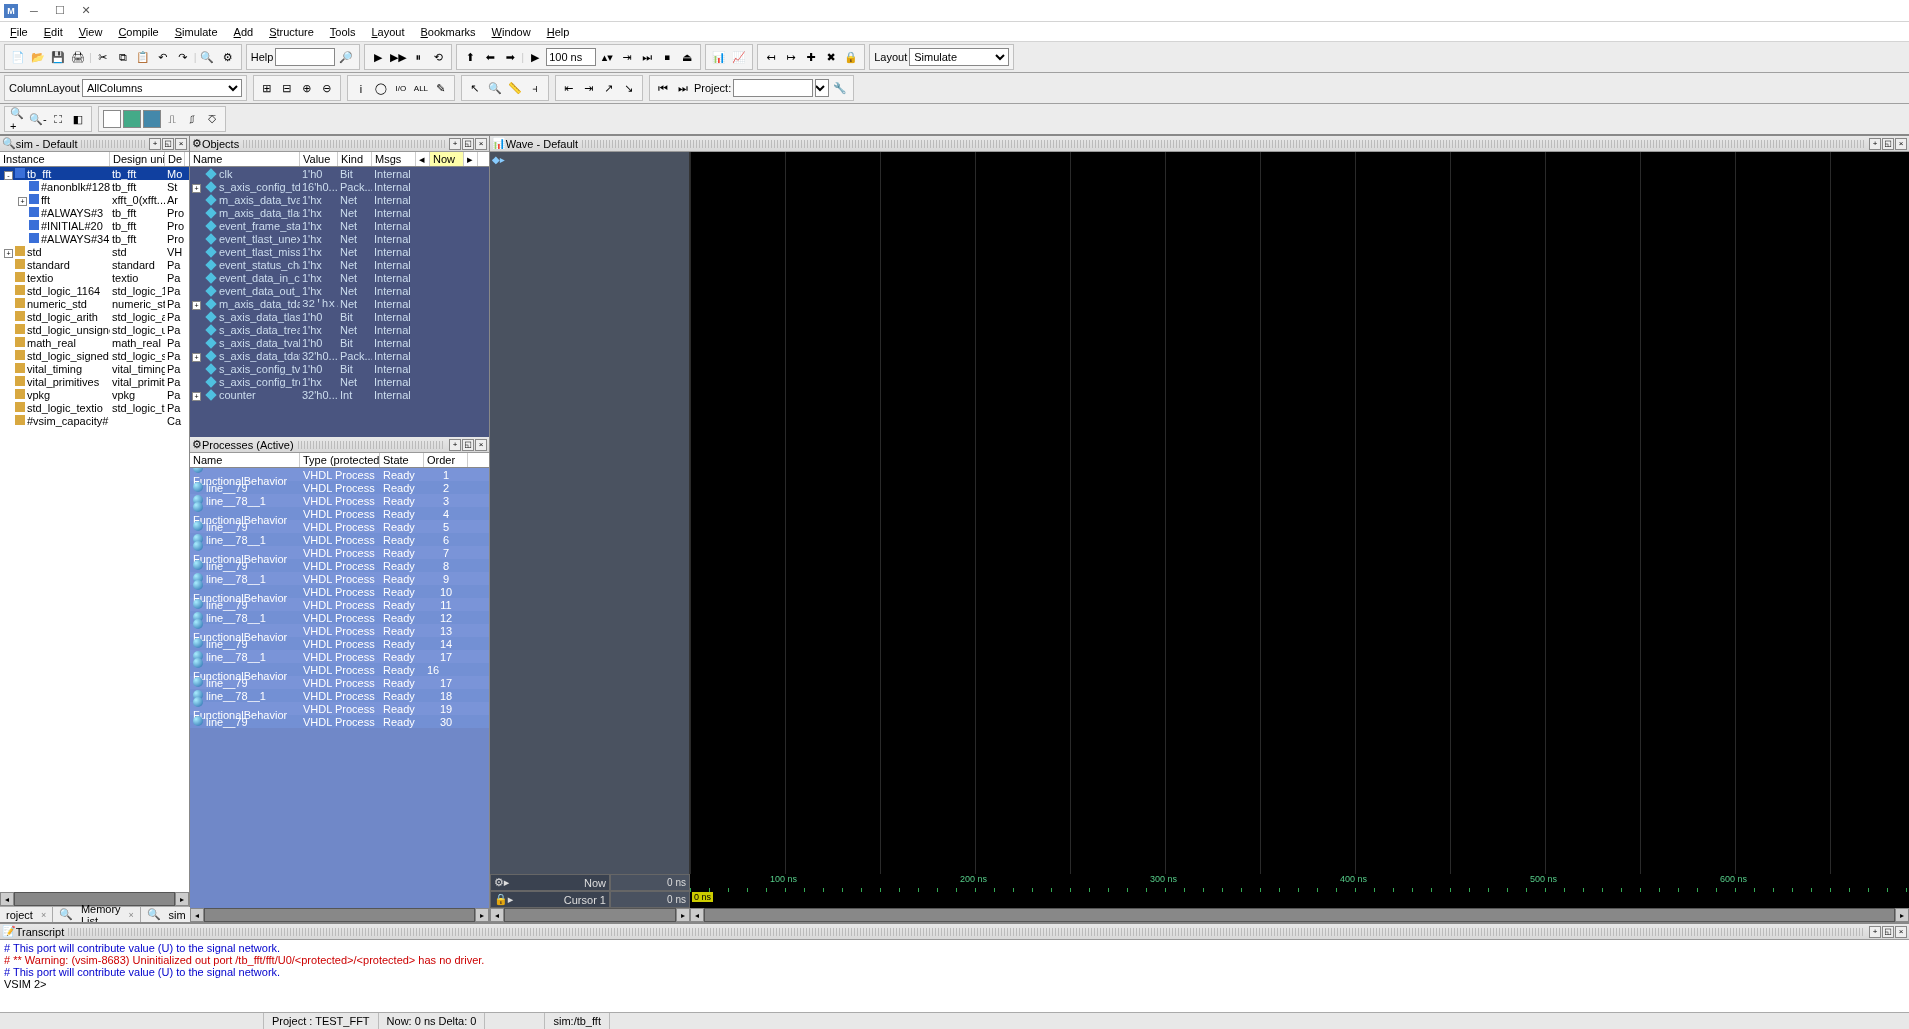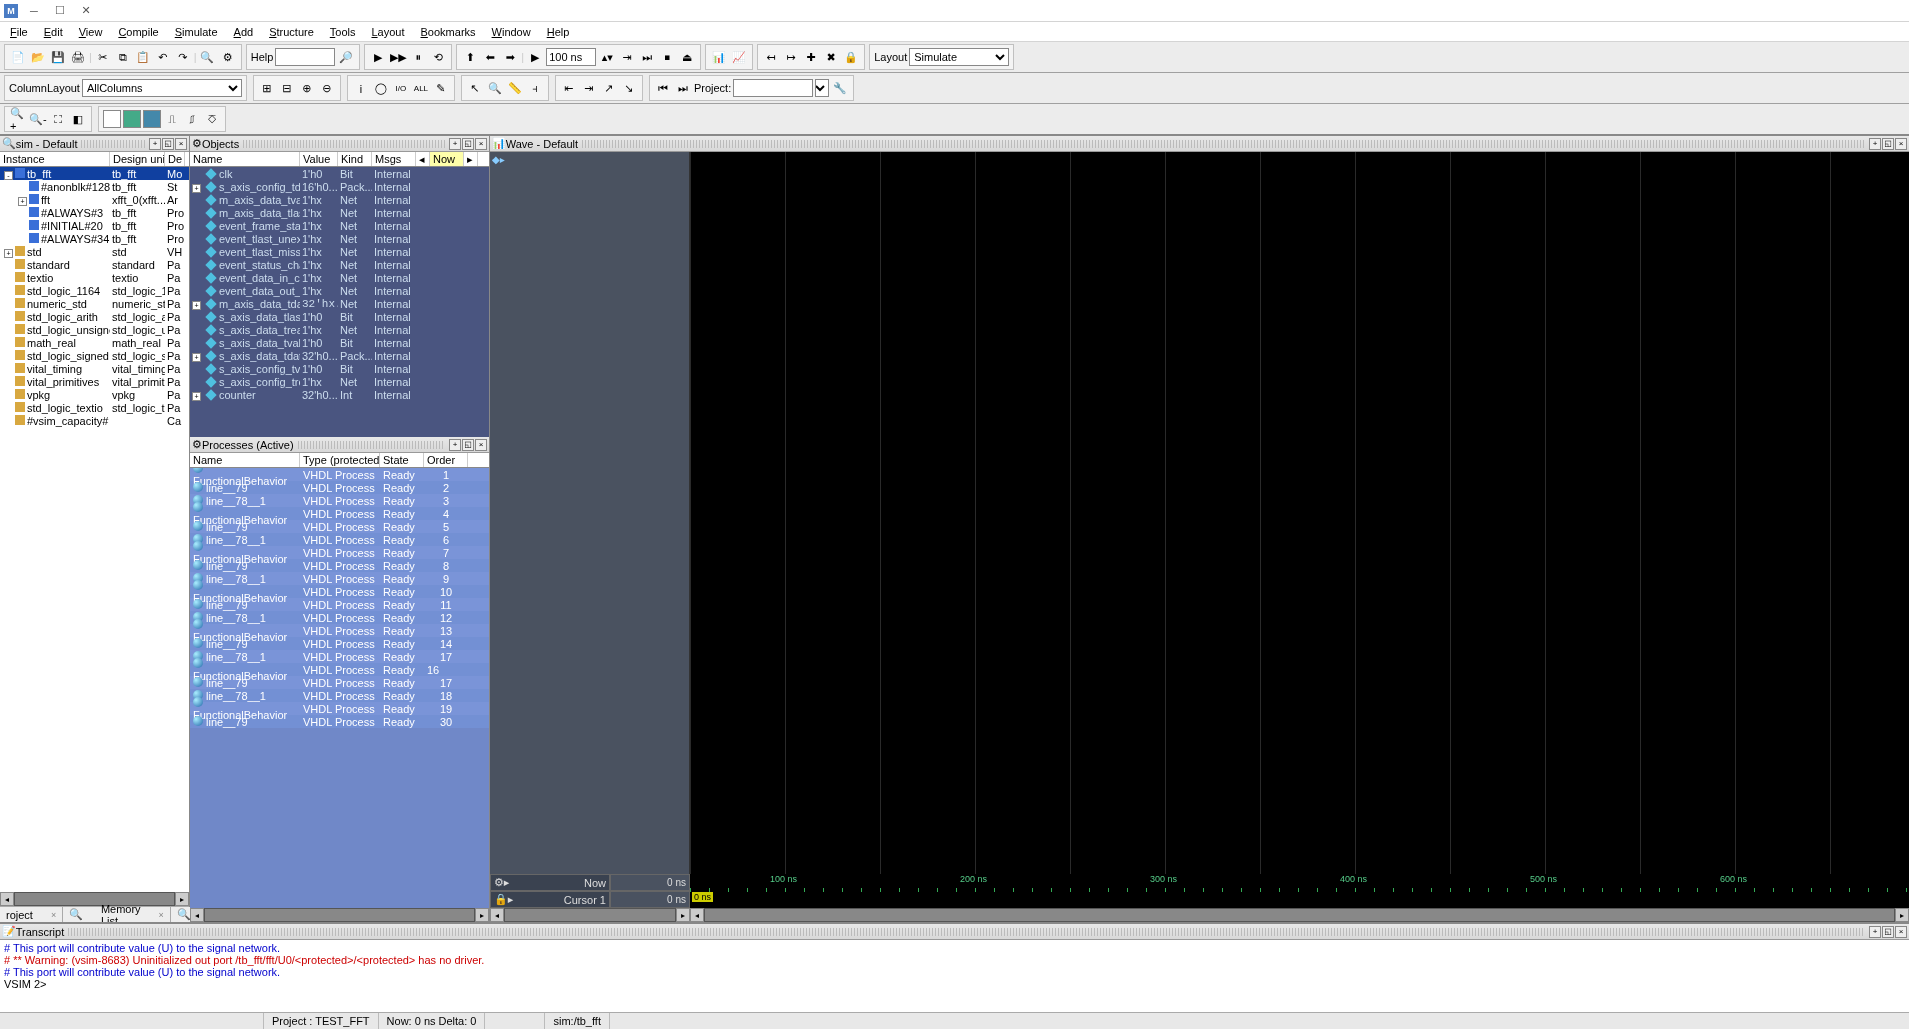--- a/index.html
+++ b/index.html
@@ -54,21 +54,21 @@
 .ruler{flex:1;background:#000;position:relative;height:34px;color:#5c8;font-size:9px;}
 .rulertick{position:absolute;top:0;font-size:9px;color:#5c8;}
 .wavesb{height:14px;background:#4a5260;display:flex;}
 .sbtrack{flex:1;background:#888;border:1px solid #555;}
 .sbbtn{width:14px;height:14px;background:#ccc;border:1px solid #888;display:flex;align-items:center;justify-content:center;font-size:8px;}
 .transcript{height:90px;border-top:2px solid #888;display:flex;flex-direction:column;}
 .transbody{flex:1;background:#fff;font-family:'Courier New',monospace;font-size:11px;padding:2px 4px;overflow:auto;white-space:pre;}
 .statusbar{height:17px;background:#e8e8e8;border-top:1px solid #aaa;display:flex;align-items:center;padding:0 4px;font-size:10px;}
 .statusbar>div{border-right:1px solid #bbb;padding:0 8px;height:100%;display:flex;align-items:center;}
 .tabs{height:16px;background:#ddd;display:flex;border-top:1px solid #aaa;}
-.tab{padding:1px 6px;border-right:1px solid #aaa;background:#eee;font-size:10px;display:flex;align-items:center;gap:18px;}
+.tab{padding:1px 6px;border-right:1px solid #aaa;background:#eee;font-size:10px;display:flex;align-items:center;gap:8px;}
 .tab .x{font-size:9px;color:#888;}
 .lbl{color:#000;}
 </style>
 </head>
 <body>
 
 <div class="titlebar">
   <div class="logo">M</div>
   <div class="winbtns">
     <div class="winbtn">─</div>

